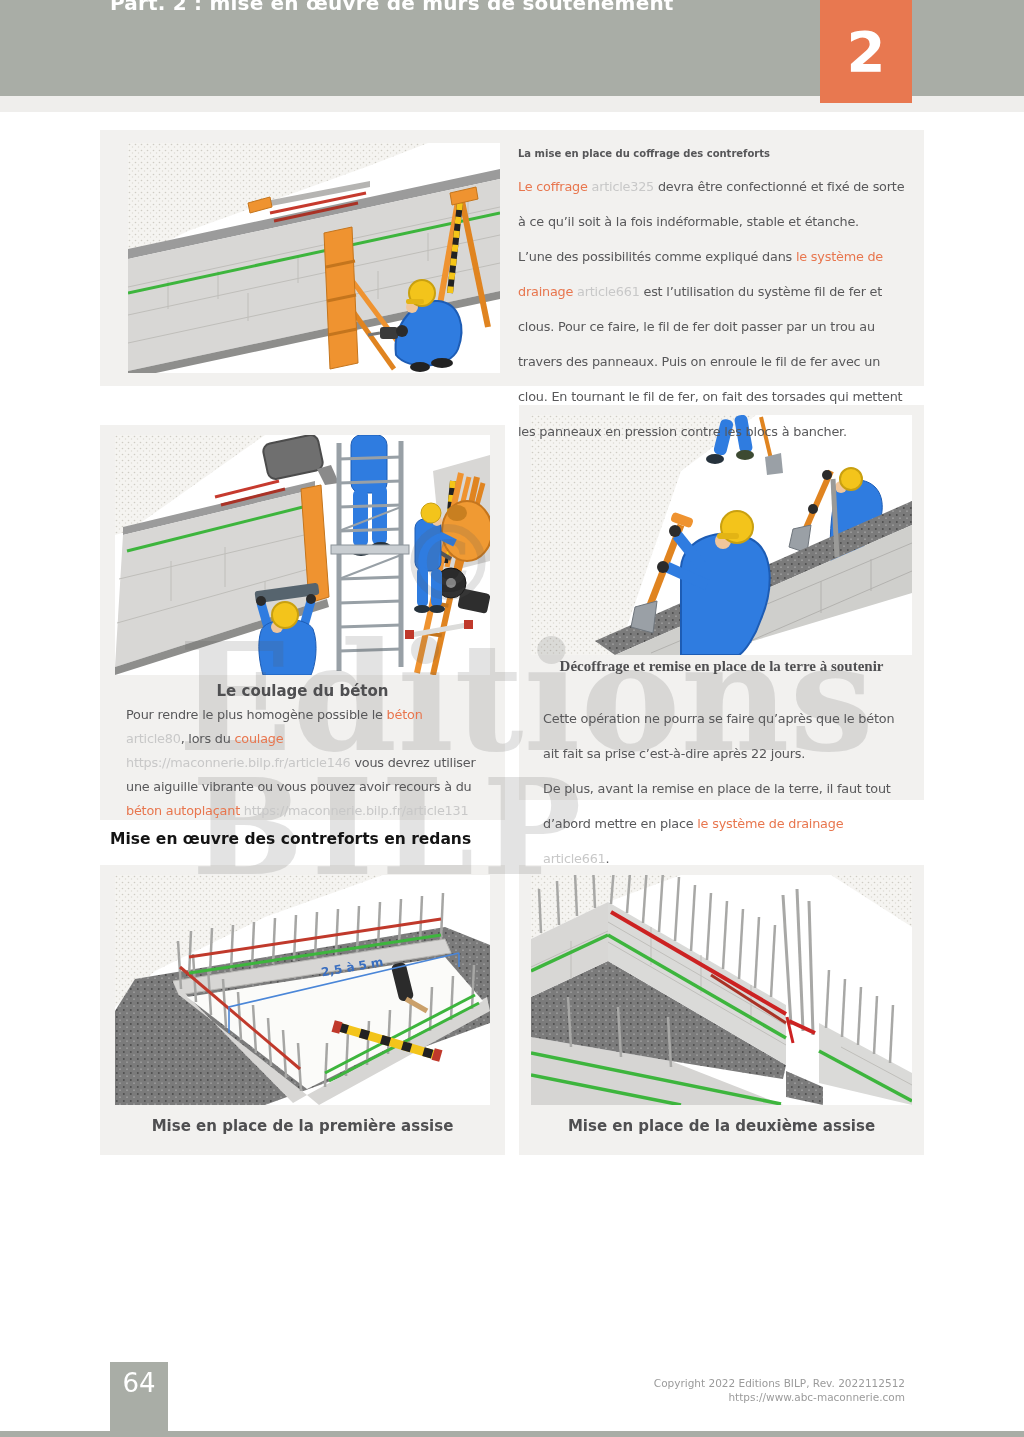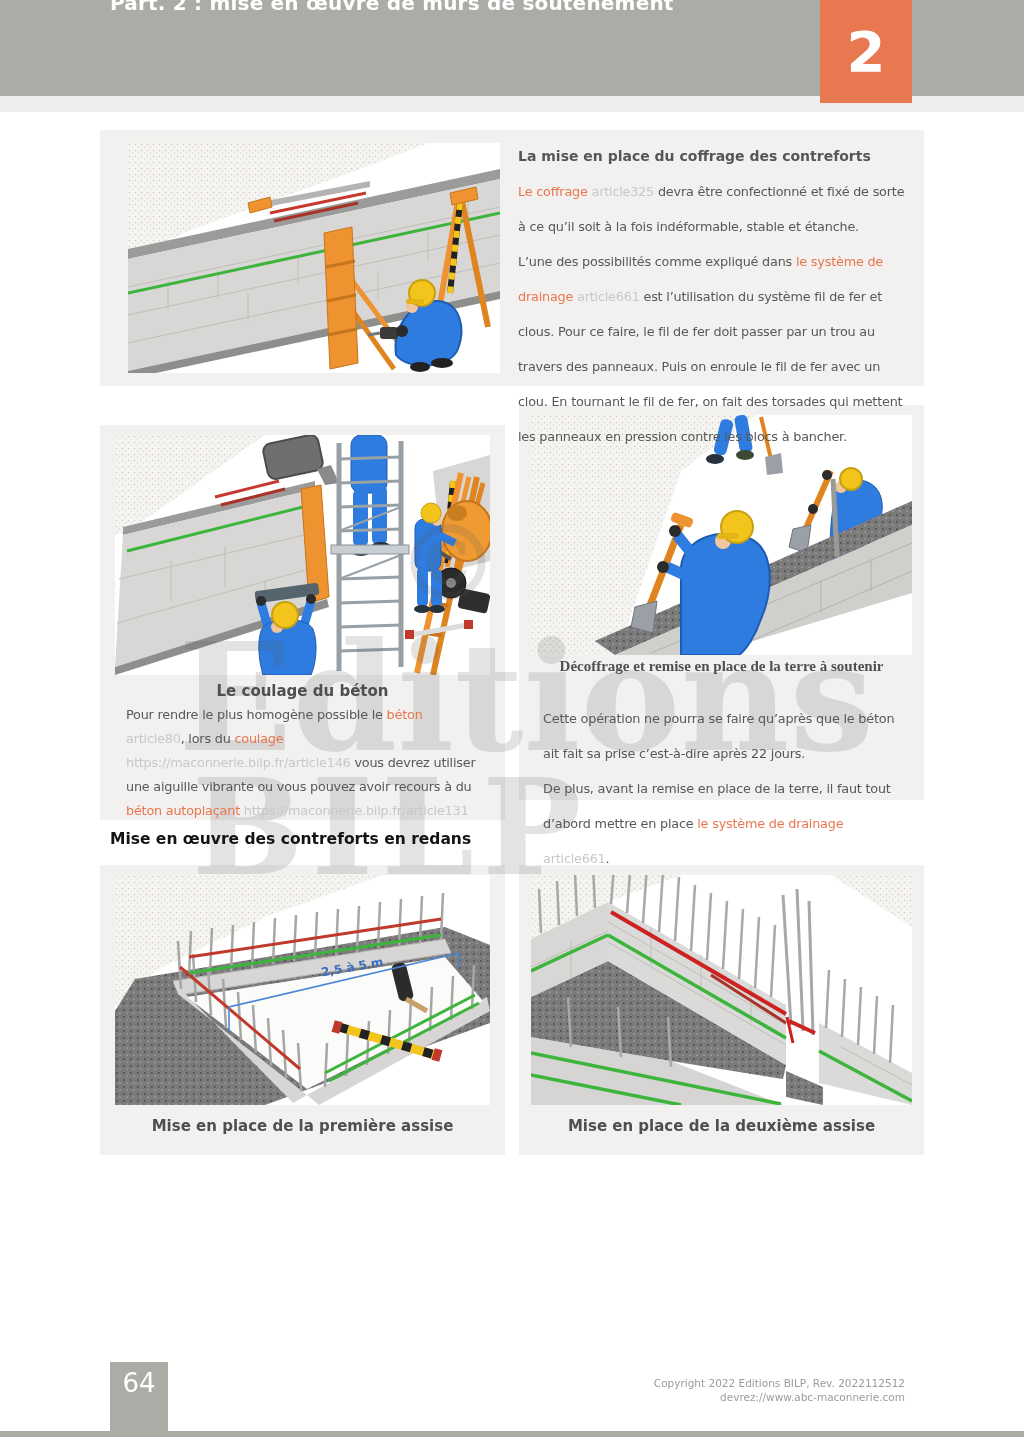--- a/index.html
+++ b/index.html
@@ -9,21 +9,21 @@
   .header{position:absolute;left:0;top:0;width:1024px;height:96px;background:#a9ada6;}
   .header-title{position:absolute;left:110px;bottom:9px;color:#ffffff;font-size:20px;font-weight:bold;letter-spacing:0.2px;}
   .badge{position:absolute;left:820px;top:0;width:92px;height:103px;background:#e87850;color:#ffffff;
          font-size:56px;font-weight:bold;display:flex;align-items:center;justify-content:center;}
   .substrip{position:absolute;left:0;top:96px;width:1024px;height:16px;background:#efeeec;}
   
   .card{position:absolute;background:#f2f1ef;}
   .imgbox{position:absolute;background:#ffffff;overflow:hidden;}
   .imgbox svg{display:block;}
   .txt{position:relative;z-index:4;}
-  .s-title{font-size:14px;font-weight:bold;color:#565658;margin:0 16px 10px 0;}
+  .s-title{font-size:10px;font-weight:bold;color:#565658;margin:0 16px 10px 0;}
   .para{font-size:12.8px;line-height:35px;color:#58585a;letter-spacing:-0.2px;white-space:pre-wrap;overflow-wrap:break-word;margin:0;}
   .run-link{color:#e8764e;}
   .run-ref{color:#c8c8c8;overflow-wrap:anywhere;}
   .caption{font-size:15px;font-weight:bold;color:#4f4f51;text-align:center;}
   .heading2{position:absolute;left:110px;top:830px;font-size:15.5px;font-weight:bold;color:#141414;}
   
   .watermark{position:absolute;left:0;top:0;width:1024px;height:1437px;z-index:3;pointer-events:none;
              font-family:"DejaVu Serif","Liberation Serif",serif;font-weight:bold;color:rgba(90,90,90,0.17);}
   .wm-symbol{position:absolute;left:396px;top:512px;font-size:104px;line-height:1;}
   .wm-word1{position:absolute;left:178px;top:622px;font-size:150px;line-height:1;}
@@ -397,17 +397,17 @@
 
   <div class="watermark">
     <span class="wm-symbol">©</span>
     <span class="wm-word1">Editions</span>
     <span class="wm-word2">BILP</span>
   </div>
 
   <div class="pagebox txt">64</div>
   <div class="copyright txt">
     <div>Copyright 2022 Editions BILP, Rev. 2022112512</div>
-    <div>devrez://www.abc-maconnerie.com</div>
+    <div>https://www.abc-maconnerie.com</div>
   </div>
   <div class="bottomstrip"></div>
 
 </div>
 
 </body></html>

